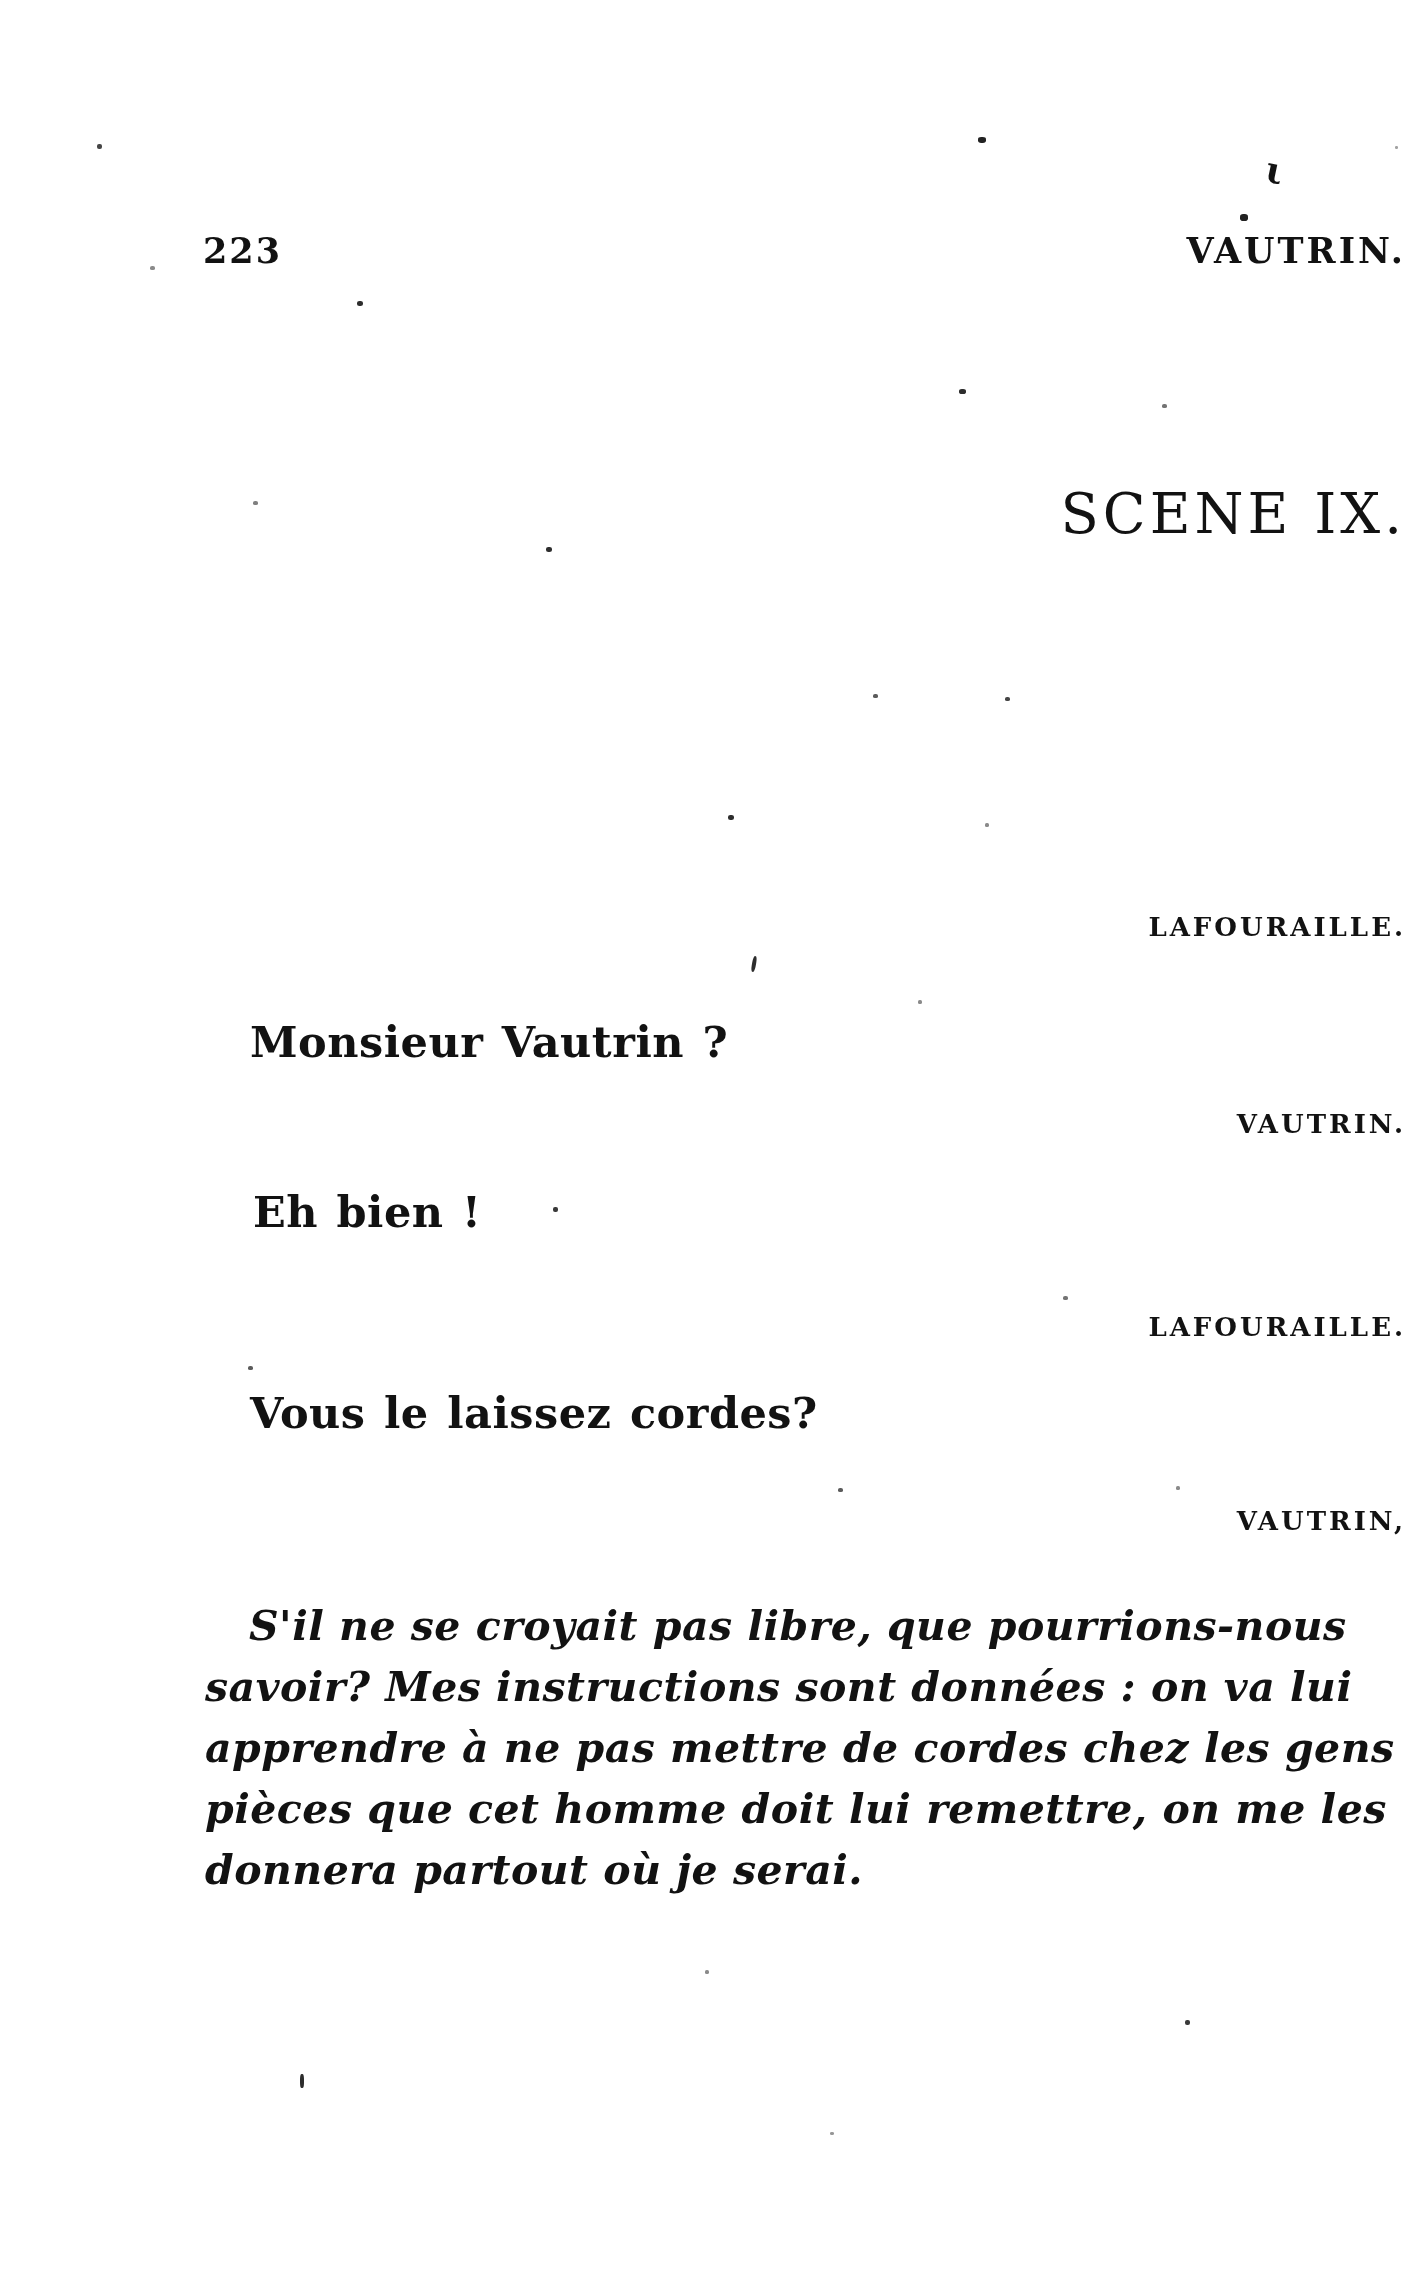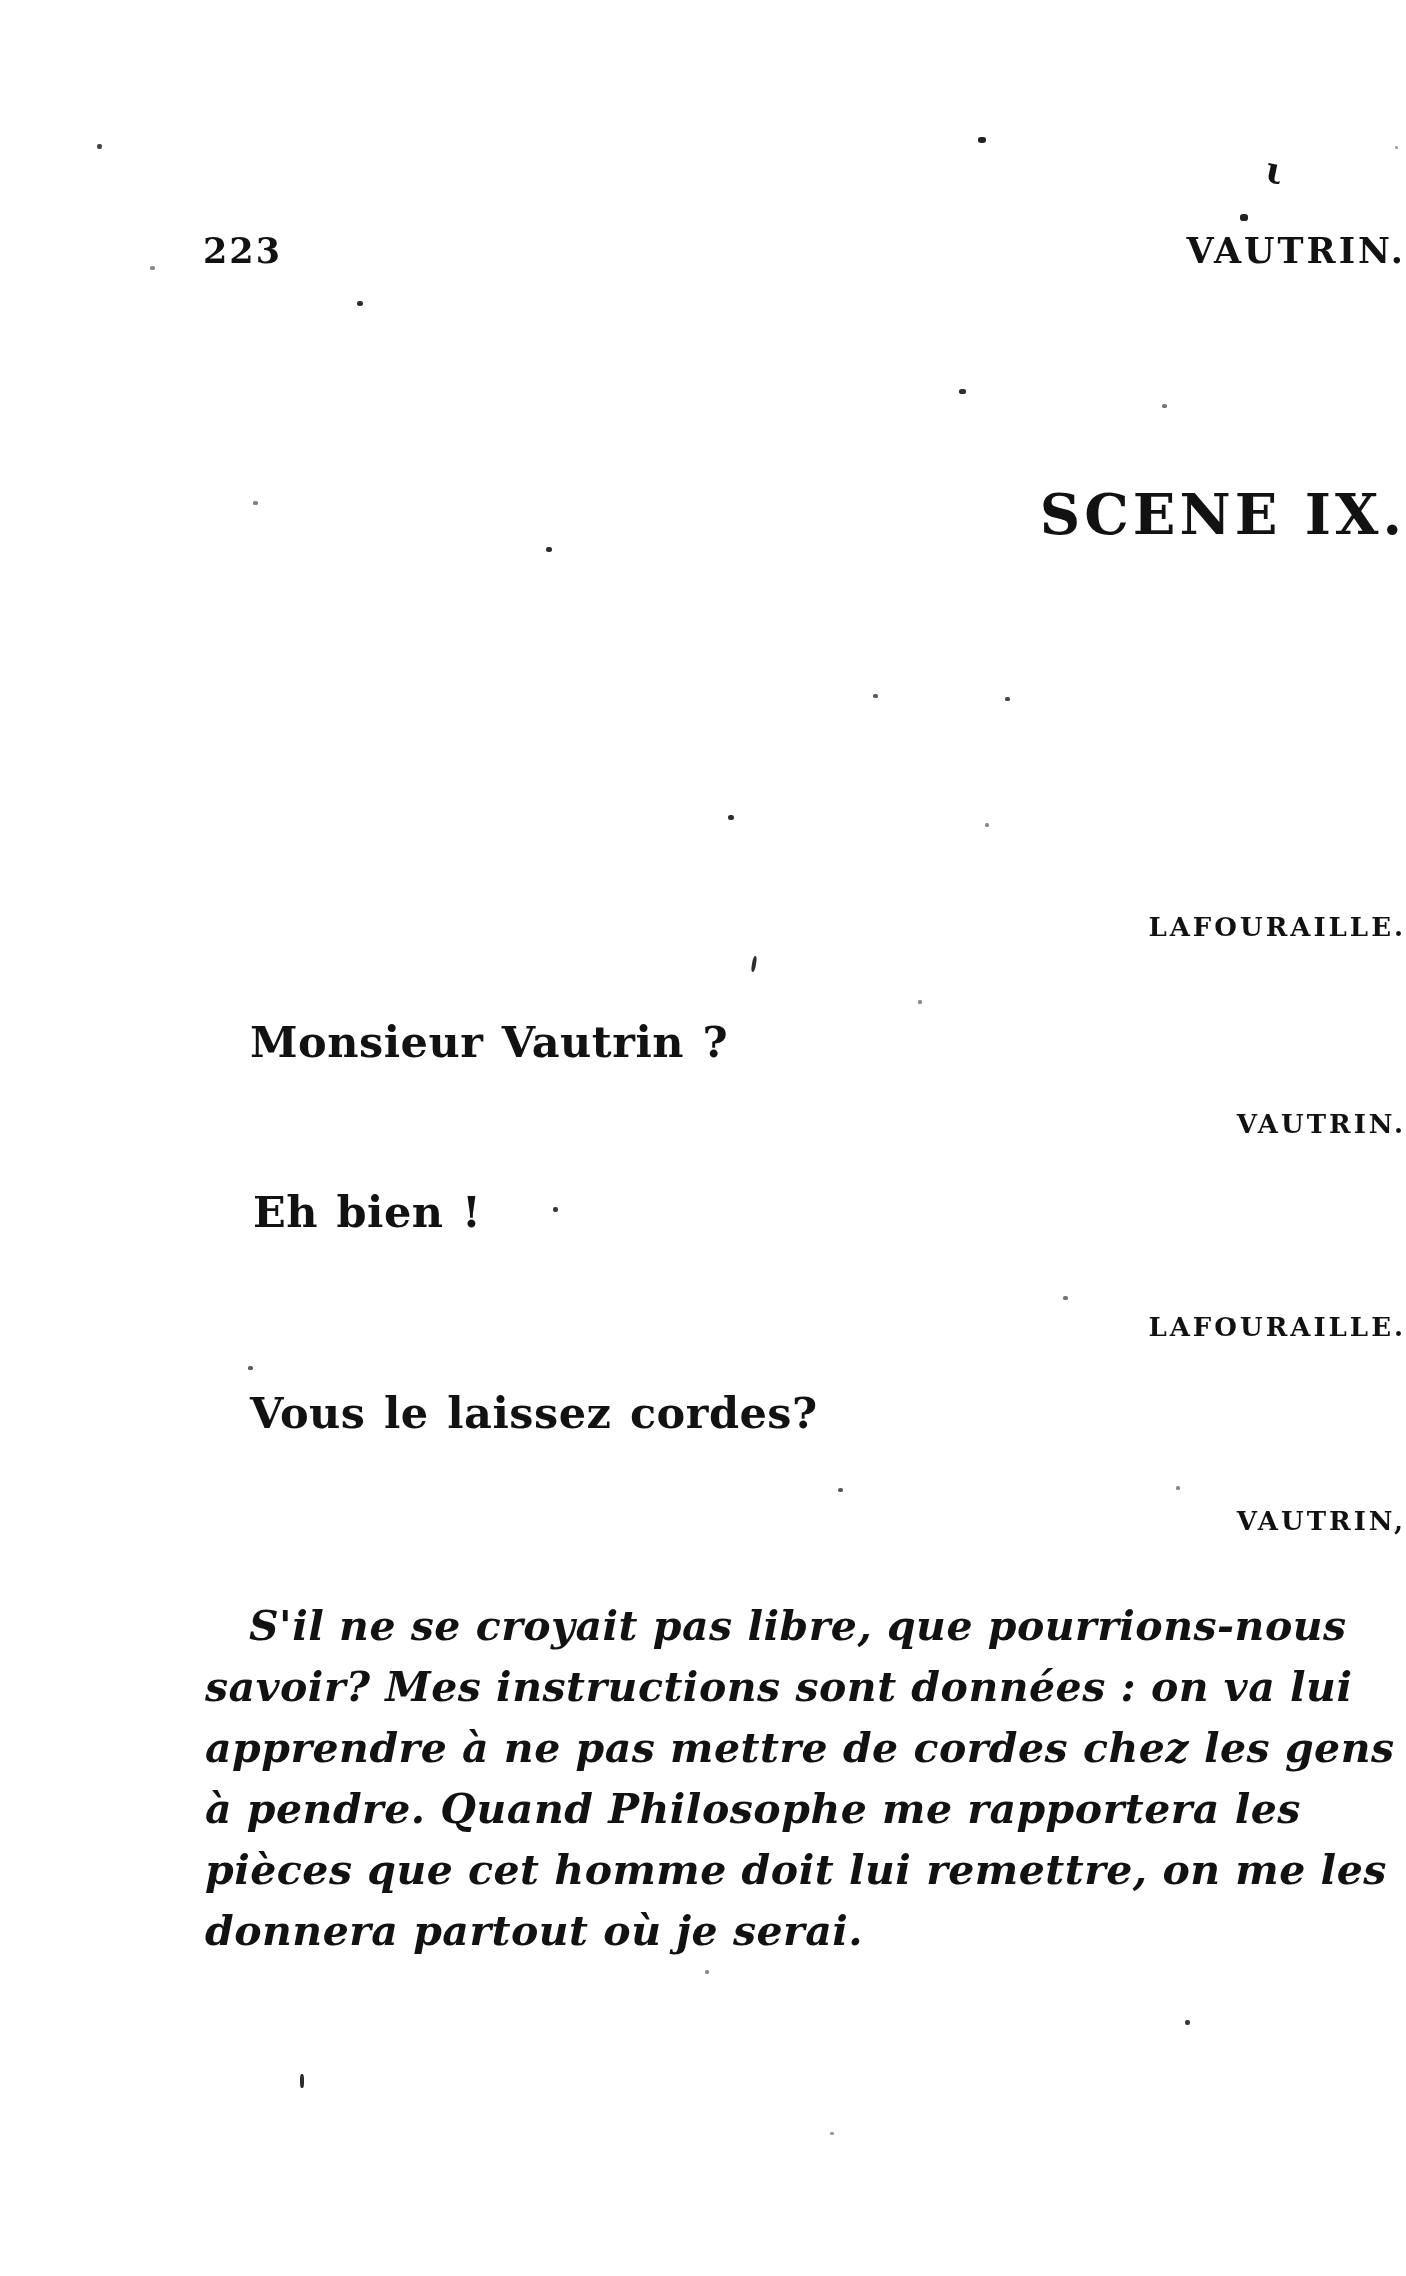--- a/index.html
+++ b/index.html
@@ -10,21 +10,21 @@
     overflow:hidden;
     font-family:"DejaVu Serif", serif;
     color:#121212;
   }
   .abs{position:absolute;line-height:1;}
   .centered{left:0;right:0;text-align:right;}
   
   .page-number{top:233px;left:203px;font-size:35px;font-weight:bold;letter-spacing:2px;}
   .running-title{top:233px;font-size:35px;font-weight:bold;letter-spacing:3px;}
   
-  .scene-heading{top:486px;font-size:56px;font-weight:bold;letter-spacing:4px;}
+  .scene-heading{top:486px;font-size:56px;font-weight:normal;letter-spacing:4px;}
   
   .cast-line{top:704px;font-size:37px;font-weight:bold;letter-spacing:2px;}
   
   .speaker{font-size:26px;font-weight:bold;letter-spacing:3px;margin-left:48px;}
   .speaker-1{top:914px;}
   .speaker-2{top:1111px;}
   .speaker-3{top:1314px;}
   .speaker-4{top:1508px;}
   
   .dialogue-line{font-size:43px;font-weight:bold;letter-spacing:0.5px;word-spacing:3px;}
@@ -68,21 +68,20 @@
 
   <div class="abs centered speaker speaker-3">LAFOURAILLE.</div>
   <div class="abs dialogue-line line-3">Vous le laissez cordes?</div>
 
   <div class="abs centered speaker speaker-4">VAUTRIN,</div>
 
   <div class="abs monologue">
     <div class="para-line first" style="text-indent:44px;">S'il ne se croyait pas libre, que pourrions-nous</div>
     <div class="para-line">savoir? Mes instructions sont données : on va lui</div>
     <div class="para-line">apprendre à ne pas mettre de cordes chez les gens</div>
-    <div class="para-line">à pendre. Quand Philosophe me rapportera les</div>
     <div class="para-line">pièces que cet homme doit lui remettre, on me les</div>
     <div class="para-line last">donnera partout où je serai.</div>
   </div>
 
 
   <div class="abs comma-mark">ι</div>
   <div>
       <div class="speck" style="left: 97px; top: 144px; width: 5px; height: 5px; opacity: 0.8;"></div>
       <div class="speck" style="left: 978px; top: 137px; width: 8px; height: 6px; opacity: 0.95;"></div>
       <div class="speck" style="left: 1240px; top: 214px; width: 8px; height: 7px; opacity: 0.95;"></div>

